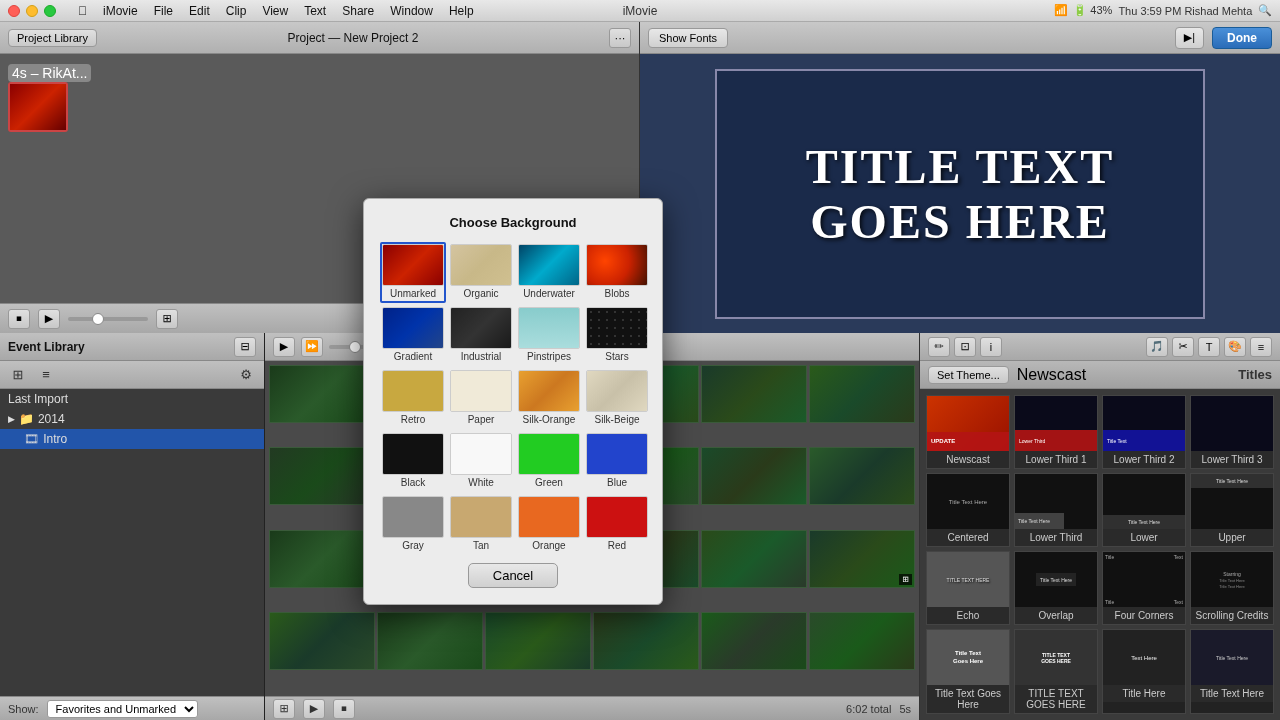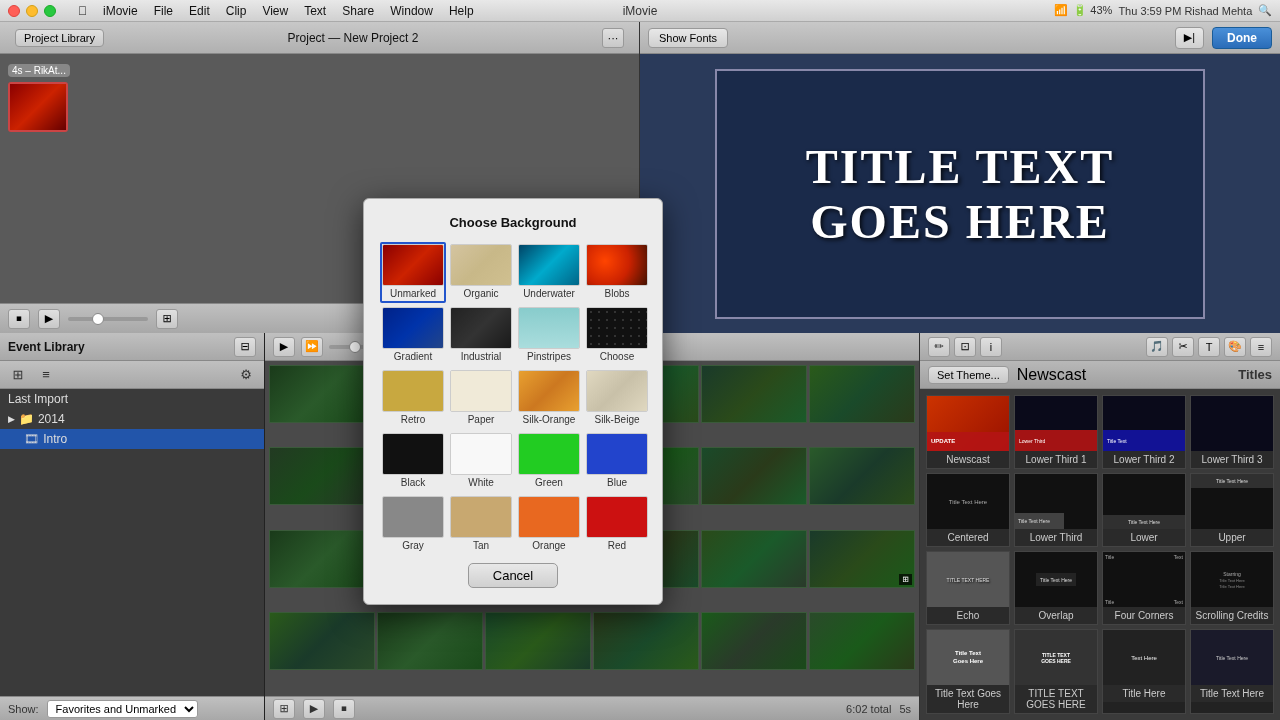--- a/index.html
+++ b/index.html
@@ -38,26 +38,26 @@
     .system-icons { margin-left: auto; display: flex; align-items: center; gap: 6px; font-size: 11px; color: #333; }
 
     
     .app-container { display: flex; flex-direction: column; height: calc(720px - 22px); }
 
     
     .top-section { display: flex; height: 360px; }
 
     
     .left-panel { width: 640px; background: #5a5a5a; display: flex; flex-direction: column; border-right: 1px solid #333; }
-    .left-toolbar { height: 32px; background: linear-gradient(to bottom, #c8c8c8, #b0b0b0); display: flex; align-items: center; padding: 0 15px; gap: 8px; border-bottom: 1px solid #888; }
+    .left-toolbar { height: 32px; background: linear-gradient(to bottom, #c8c8c8, #b0b0b0); display: flex; align-items: center; padding: 0 8px; gap: 8px; border-bottom: 1px solid #888; }
     .project-library-btn { background: linear-gradient(to bottom, #e0e0e0, #c8c8c8); border: 1px solid #999; border-radius: 4px; font-size: 11px; padding: 2px 8px; cursor: pointer; }
     .project-title { flex: 1; text-align: center; font-size: 12px; color: #111; font-weight: 500; }
     .left-content { flex: 1; background: #5a5a5a; padding: 8px; }
     .clip-item { background: #8b0000; width: 60px; height: 50px; border: 2px solid #cc4444; border-radius: 3px; position: relative; }
-    .clip-label { position: absolute; top: -18px; left: 0; font-size: 10px; color: #fff; background: #888; padding: 1px 4px; border-radius: 4px; white-space: nowrap; }
+    .clip-label { position: absolute; top: -18px; left: 0; font-size: 14px; color: #fff; background: #888; padding: 1px 4px; border-radius: 4px; white-space: nowrap; }
     .bottom-toolbar { height: 30px; background: linear-gradient(to bottom, #c0c0c0, #a8a8a8); display: flex; align-items: center; padding: 0 8px; gap: 8px; border-top: 1px solid #888; }
 
     
     .right-panel { flex: 1; background: #2a3a5a; display: flex; flex-direction: column; }
     .right-toolbar { height: 32px; background: linear-gradient(to bottom, #c8c8c8, #b0b0b0); display: flex; align-items: center; padding: 0 8px; gap: 8px; justify-content: space-between; border-bottom: 1px solid #888; }
     .show-fonts-btn { background: linear-gradient(to bottom, #e8e8e8, #d0d0d0); border: 1px solid #999; border-radius: 4px; font-size: 11px; padding: 3px 10px; cursor: pointer; }
     .done-btn { background: linear-gradient(to bottom, #4a90d9, #2a6cb8); border: 1px solid #1a5c98; border-radius: 4px; font-size: 12px; font-weight: 600; color: white; padding: 3px 14px; cursor: pointer; }
     .play-btn { background: linear-gradient(to bottom, #e8e8e8, #d0d0d0); border: 1px solid #999; border-radius: 4px; font-size: 11px; padding: 3px 8px; cursor: pointer; }
     .preview-area { flex: 1; display: flex; align-items: center; justify-content: center; }
     .preview-box { border: 2px solid #8888aa; background: #1a2a4a; width: 490px; height: 250px; display: flex; flex-direction: column; align-items: center; justify-content: center; }
@@ -566,21 +566,21 @@
       <div class="bg-item">
         <div class="bg-swatch">
             <div class="swatch-pinstripes"></div>
           </div>
         <div class="bg-label">Pinstripes</div>
       </div>
       <div class="bg-item">
         <div class="bg-swatch">
             <div class="swatch-stars"></div>
           </div>
-        <div class="bg-label">Choose</div>
+        <div class="bg-label">Stars</div>
       </div>
 
       <div class="bg-item">
         <div class="bg-swatch">
             <div class="swatch-retro"></div>
           </div>
         <div class="bg-label">Retro</div>
       </div>
       <div class="bg-item">
         <div class="bg-swatch">

